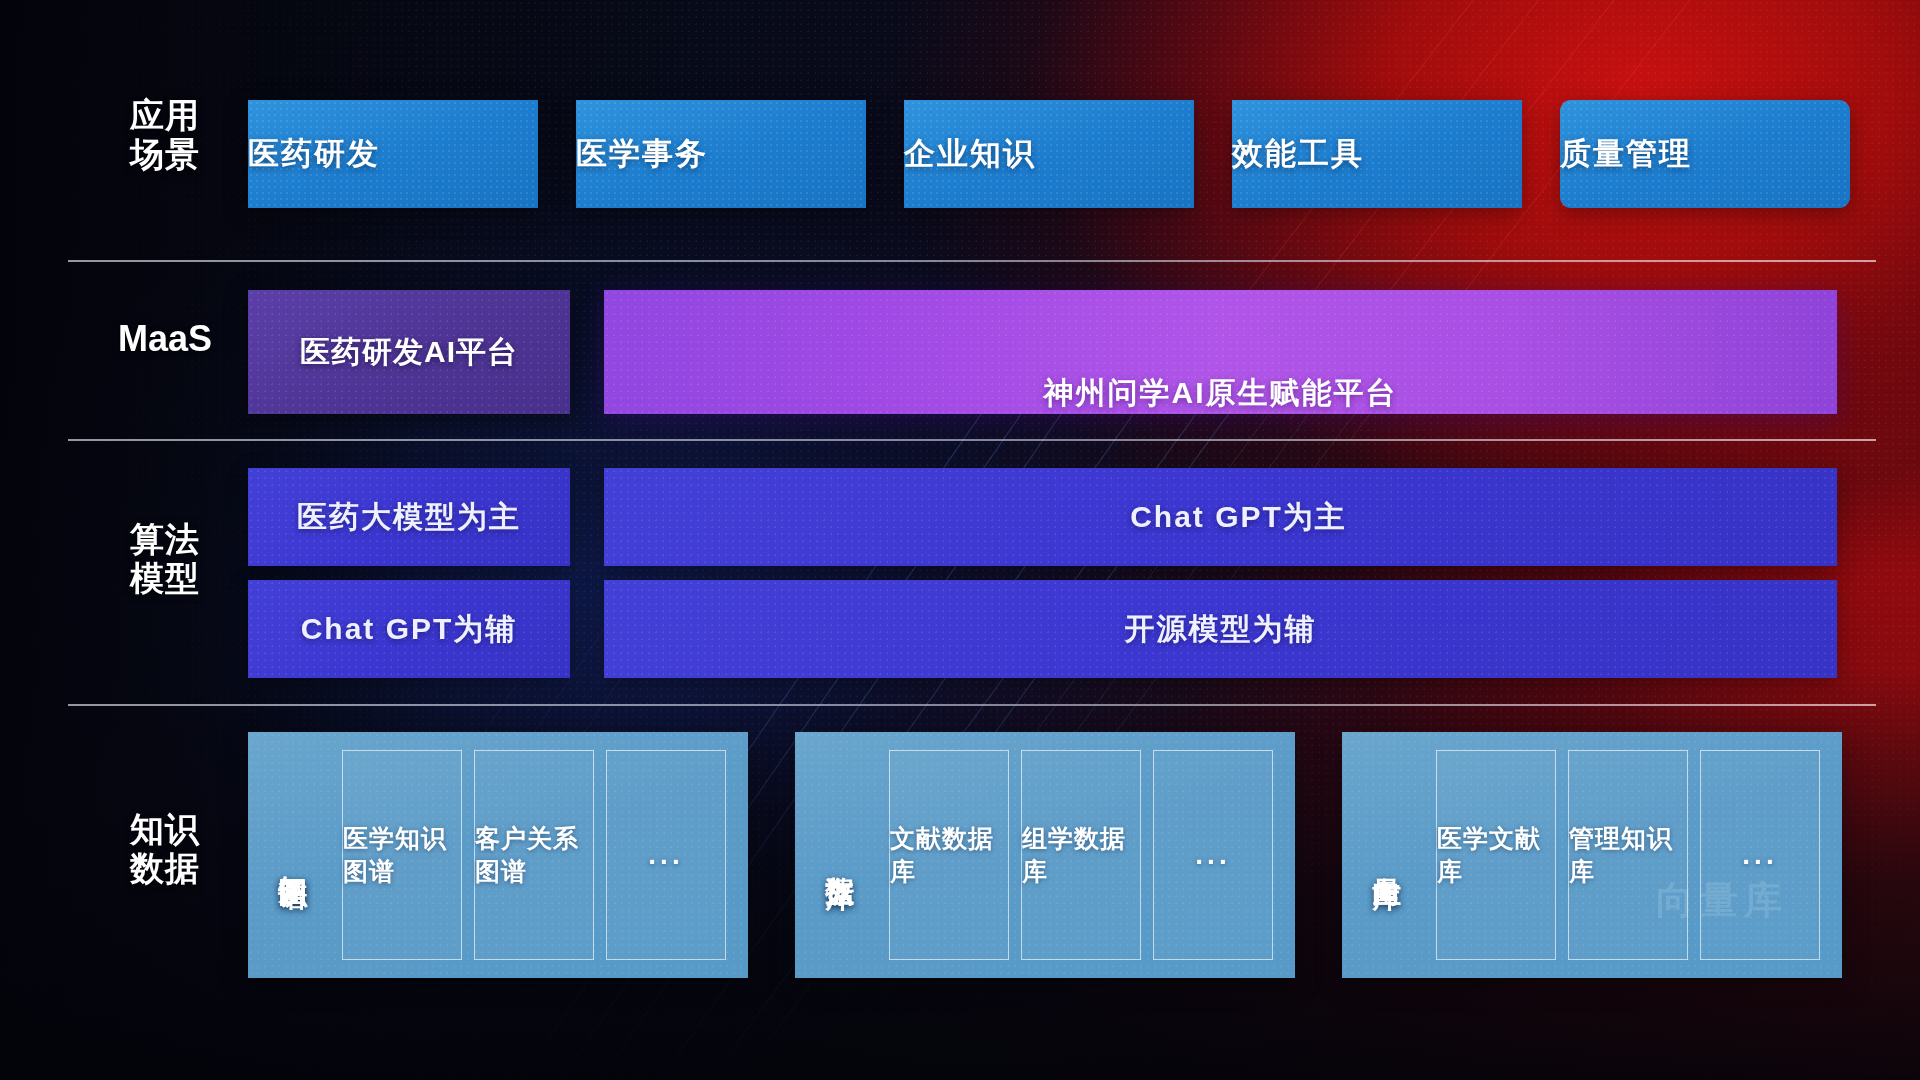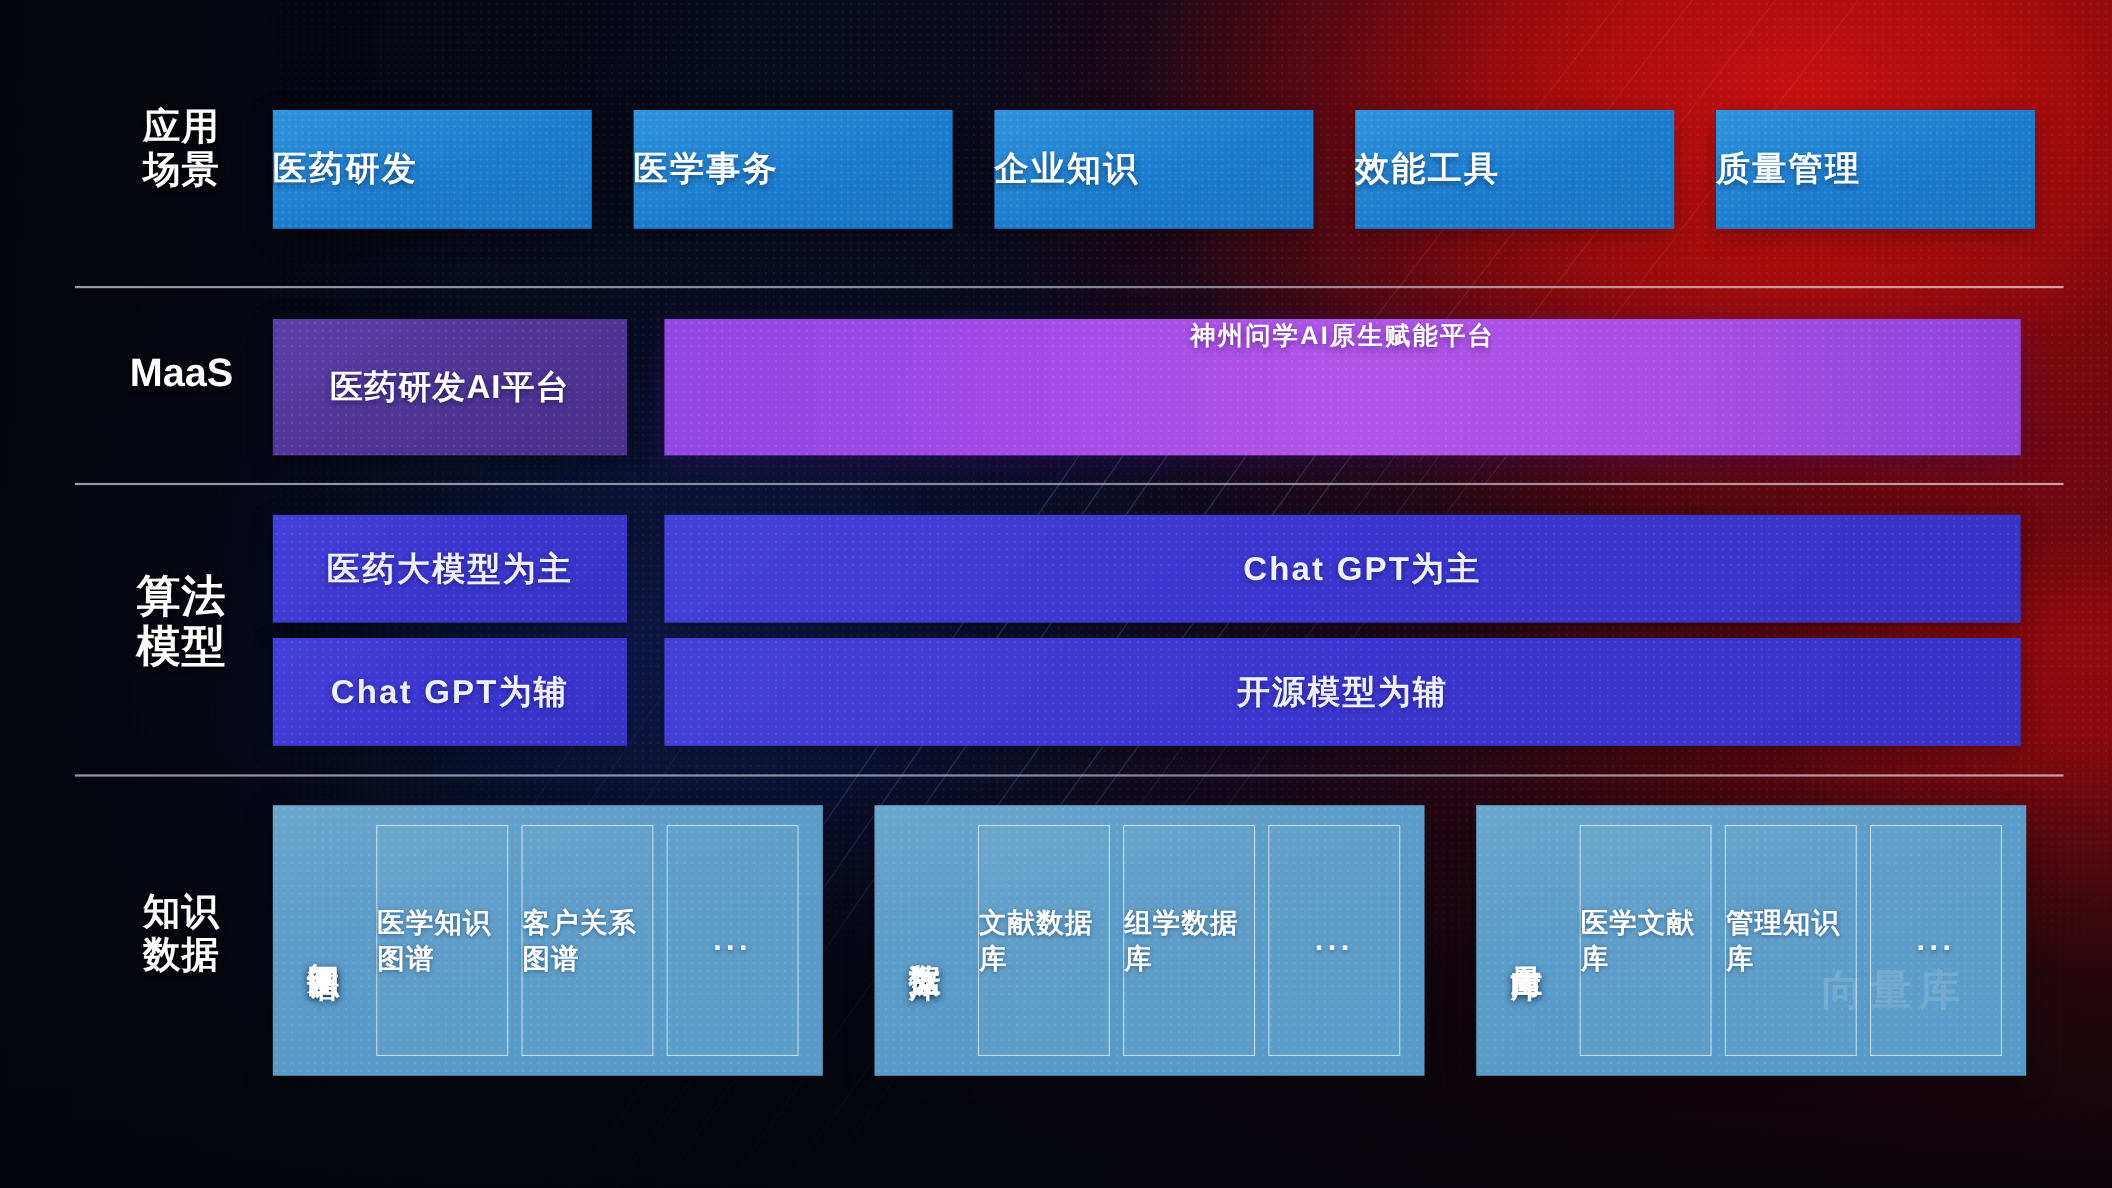--- a/index.html
+++ b/index.html
@@ -70,22 +70,22 @@
     position:absolute; top:0; left:248px; width:322px; height:124px;
     background:linear-gradient(150deg,#5b3fa8 0%,#4e3494 55%,#48308c 100%);
     display:flex; align-items:center; justify-content:center;
     color:#fff; font-size:30px; font-weight:bold; letter-spacing:1px;
     text-shadow:0 2px 6px rgba(10,0,40,.55);
     box-shadow:0 6px 22px rgba(0,0,0,.35);
   }
   .maas-right{
     position:absolute; top:0; left:604px; width:1233px; height:124px;
     background:linear-gradient(90deg,#9147e0 0%,#a049e4 22%,#b055e8 50%,#a94fe3 74%,#8f43d8 100%);
-    display:flex; align-items:flex-start; justify-content:center;
-    color:#fff; font-size:23px; font-weight:bold; letter-spacing:2px;
+    display:flex; align-items:flex-end; justify-content:center;
+    color:#fff; font-size:30px; font-weight:bold; letter-spacing:2px;
     text-shadow:0 2px 7px rgba(35,0,70,.45);
     box-shadow:0 6px 26px rgba(60,10,120,.4);
   }
   .purple-dots{
     position:absolute; inset:0; opacity:.12; pointer-events:none;
     background-image:radial-gradient(rgba(255,255,255,.85) 1px, transparent 1px);
     background-size:7px 7px;
   }
 
   
@@ -193,21 +193,21 @@
       <span>医学事务</span>
     </div>
     <div class="scen-card" style="left:904px;width:290px;">
       <span class="dots"></span>
       <span>企业知识</span>
     </div>
     <div class="scen-card" style="left:1232px;width:290px;">
       <span class="dots"></span>
       <span>效能工具</span>
     </div>
-    <div class="scen-card" style="left:1560px;width:290px;">
+    <div class="scen-card" style="left:1560px;width:290px;border-radius:11px;">
       <span class="dots"></span>
       <span>质量管理</span>
     </div>
   </div>
 
   <div class="divider" style="top:260px;"></div>
 
   <div class="row" style="top:290px;height:124px;">
     <div class="rowlabel" style="top:28px;font-size:36px;letter-spacing:0;">MaaS</div>
 
@@ -217,21 +217,21 @@
     </div>
     <div class="maas-right">
       <span class="purple-dots"></span>
       <span>神州问学AI原生赋能平台</span>
     </div>
   </div>
 
   <div class="divider" style="top:439px;"></div>
 
   <div class="row" style="top:468px;height:210px;">
-    <div class="rowlabel" style="top:52px;font-size:40px;">算法
+    <div class="rowlabel" style="top:52px;font-size:34px;">算法
 模型</div>
 
     <div class="algo-cell algo-left" style="top:0;">
       <span class="purple-dots"></span>
       <span>医药大模型为主</span>
     </div>
     <div class="algo-cell algo-right" style="top:0;padding-left:36px;">
       <span class="purple-dots"></span>
       <span>Chat GPT为主</span>
     </div>

